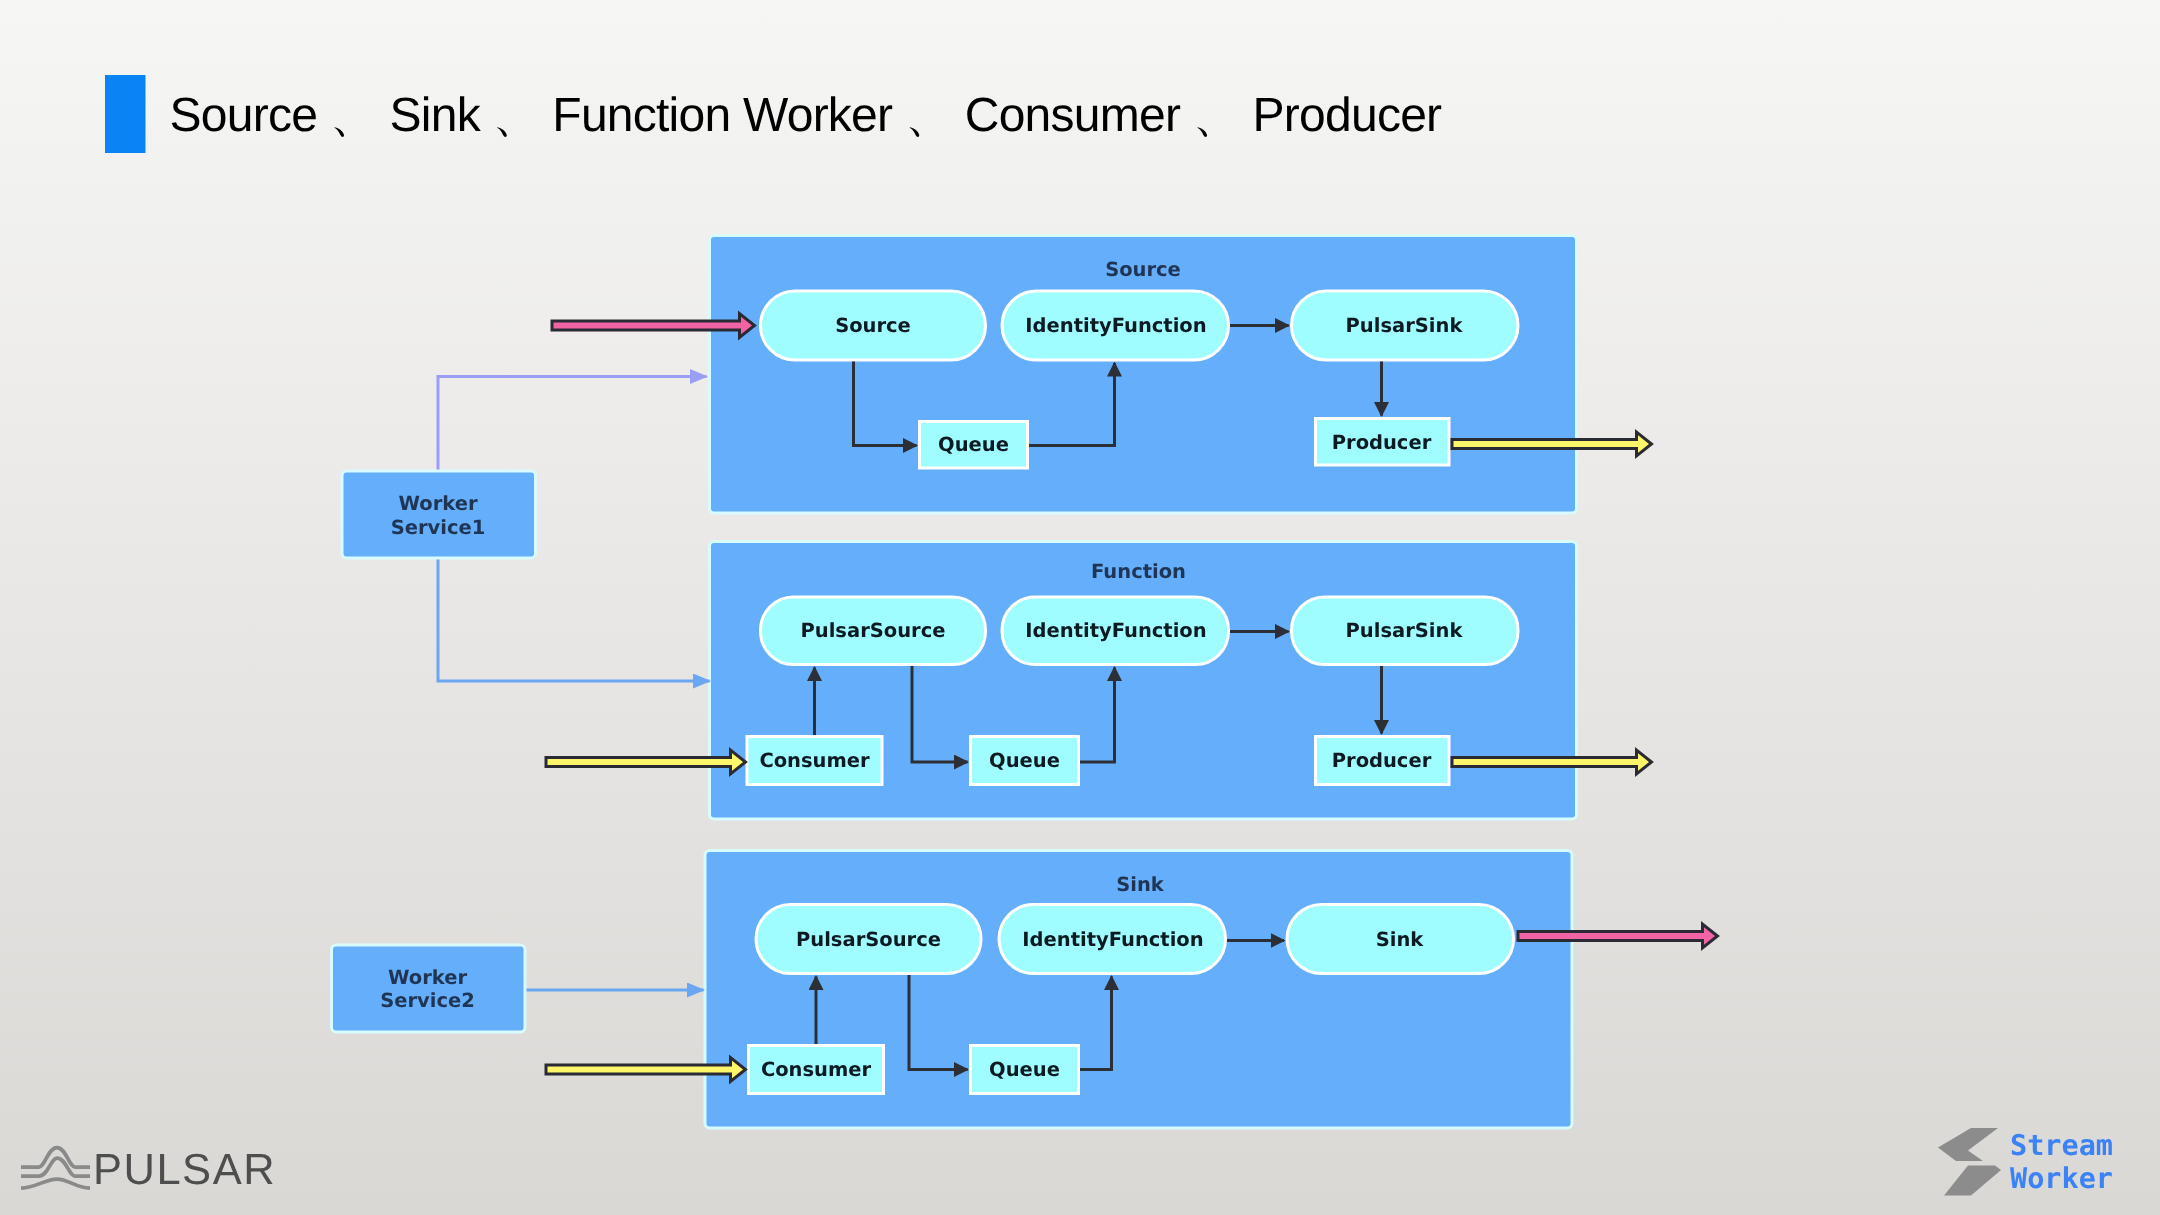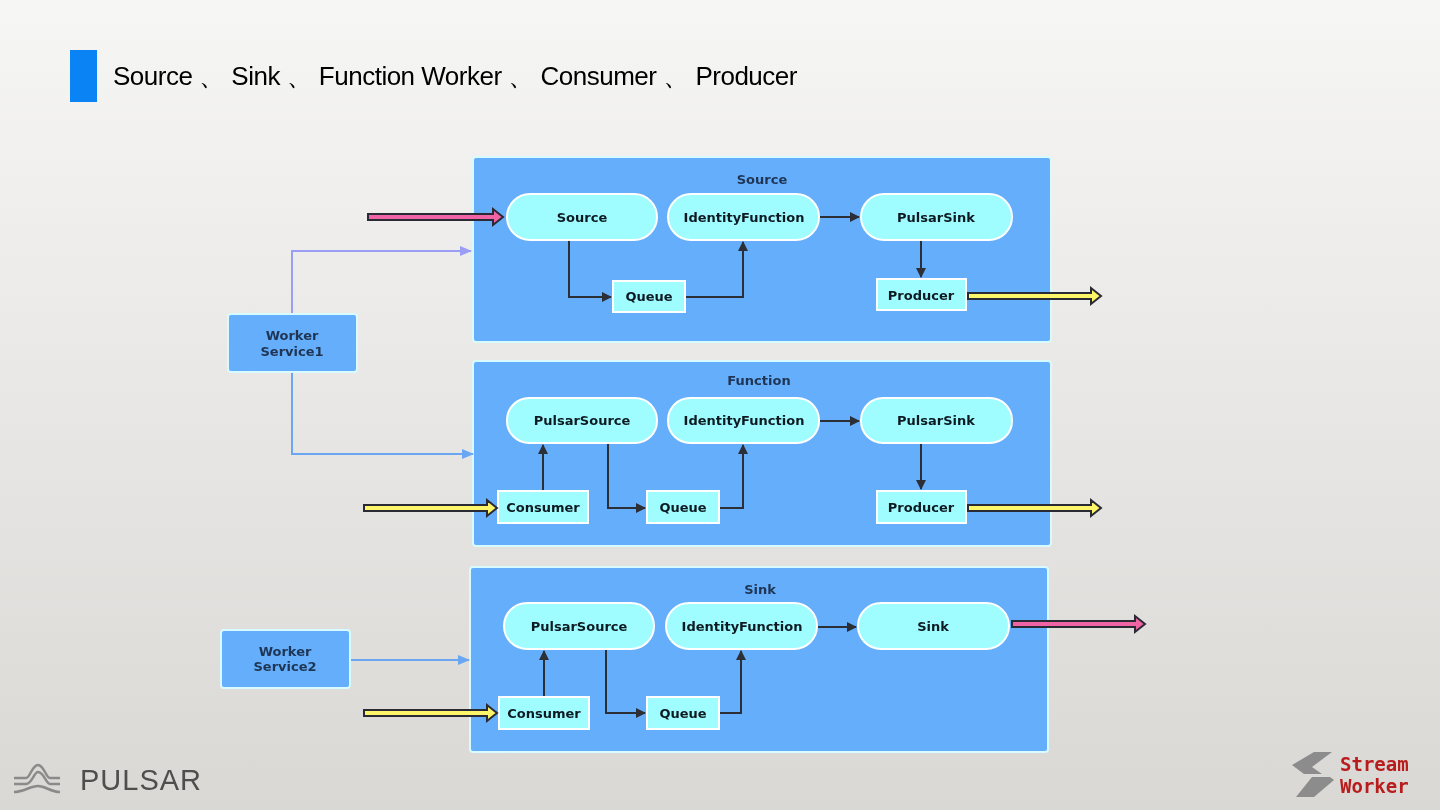--- a/index.html
+++ b/index.html
@@ -3,36 +3,36 @@
 <meta charset="utf-8">
 <style>
   html, body { margin: 0; padding: 0; }
   body {
     width: 1440px; height: 810px; overflow: hidden; position: relative;
     background: linear-gradient(180deg, #f6f6f5 0%, #ebeae8 40%, #d9d8d5 100%);
     font-family: "DejaVu Sans", sans-serif;
   }
   .title-bar { position: absolute; left: 70px; top: 50px; width: 27px; height: 52px; background: #0a84f5; }
   .title { position: absolute; left: 113px; top: 48px; font-family: "Liberation Sans", sans-serif;
-    font-size: 26px; color: #000; letter-spacing: -0.5px; white-space: pre; line-height: 56px; }
+    font-size: 32px; color: #000; letter-spacing: -0.5px; white-space: pre; line-height: 56px; }
   svg#diagram { position: absolute; left: 0; top: 0; }
   .panel { fill: #64aefc; stroke: #d8fbff; stroke-width: 2; }
   .panel-title { font-family: "DejaVu Sans", sans-serif; font-size: 13px; font-weight: bold; fill: #1f3553; text-anchor: middle; }
   .pill { fill: #9ffdff; stroke: #ffffff; stroke-width: 2; }
   .rect-node { fill: #9ffdff; stroke: #ffffff; stroke-width: 2; }
   .node-label { font-family: "DejaVu Sans", sans-serif; font-size: 13px; font-weight: bold; fill: #0d1a22; text-anchor: middle; dominant-baseline: middle; }
   .worker { fill: #64aefc; stroke: #d8fbff; stroke-width: 2; }
   .worker-label { font-family: "DejaVu Sans", sans-serif; font-size: 13px; font-weight: bold; fill: #1f3553; text-anchor: middle; }
   .conn { stroke: #2d2f36; stroke-width: 2; fill: none; }
   .wline1 { stroke: #9b9ef5; stroke-width: 2; fill: none; }
   .wline2 { stroke: #6aa6f2; stroke-width: 2; fill: none; }
-  .logo-pulsar { position: absolute; left: 12px; top: 762px; display: flex; align-items: center; gap: 18px; }
+  .logo-pulsar { position: absolute; left: 12px; top: 762px; display: flex; align-items: center; gap: 0; }
   .logo-pulsar-text { font-family: "Liberation Sans", sans-serif; font-size: 29px; color: #4e4e4e; letter-spacing: 1px; }
   .logo-sn { position: absolute; left: 1290px; top: 750px; display: flex; align-items: center; }
-  .logo-sn-text { font-family: "DejaVu Sans Mono", monospace; font-weight: bold; font-size: 19px; color: #b91c1c; line-height: 22px; margin-left: 4px; }
+  .logo-sn-text { font-family: "DejaVu Sans Mono", monospace; font-weight: bold; font-size: 19px; color: #3b82f6; line-height: 22px; margin-left: 4px; }
 </style>
 </head>
 <body>
 
 <div class="title-bar"></div>
 <div class="title">Source 、 Sink 、 Function Worker 、 Consumer 、 Producer</div>
 
 <svg id="diagram" width="1440" height="810">
   <defs>
     <marker id="ah" markerWidth="10" markerHeight="10" refX="9" refY="5" orient="auto" markerUnits="userSpaceOnUse">

